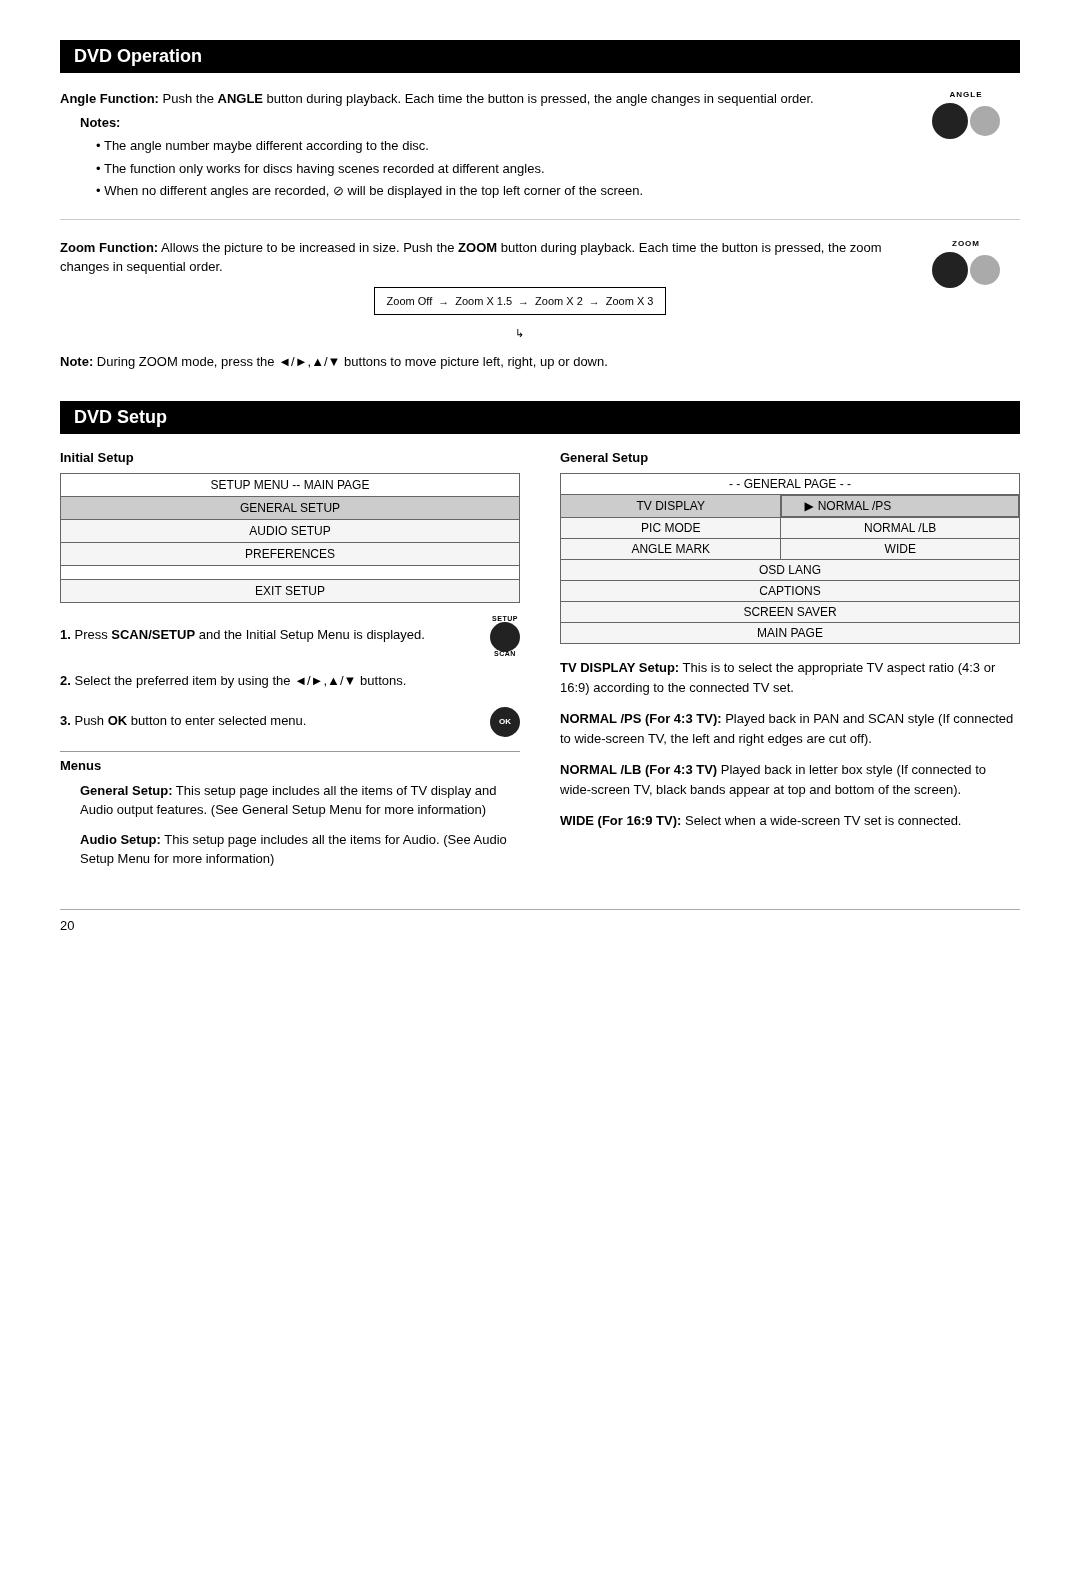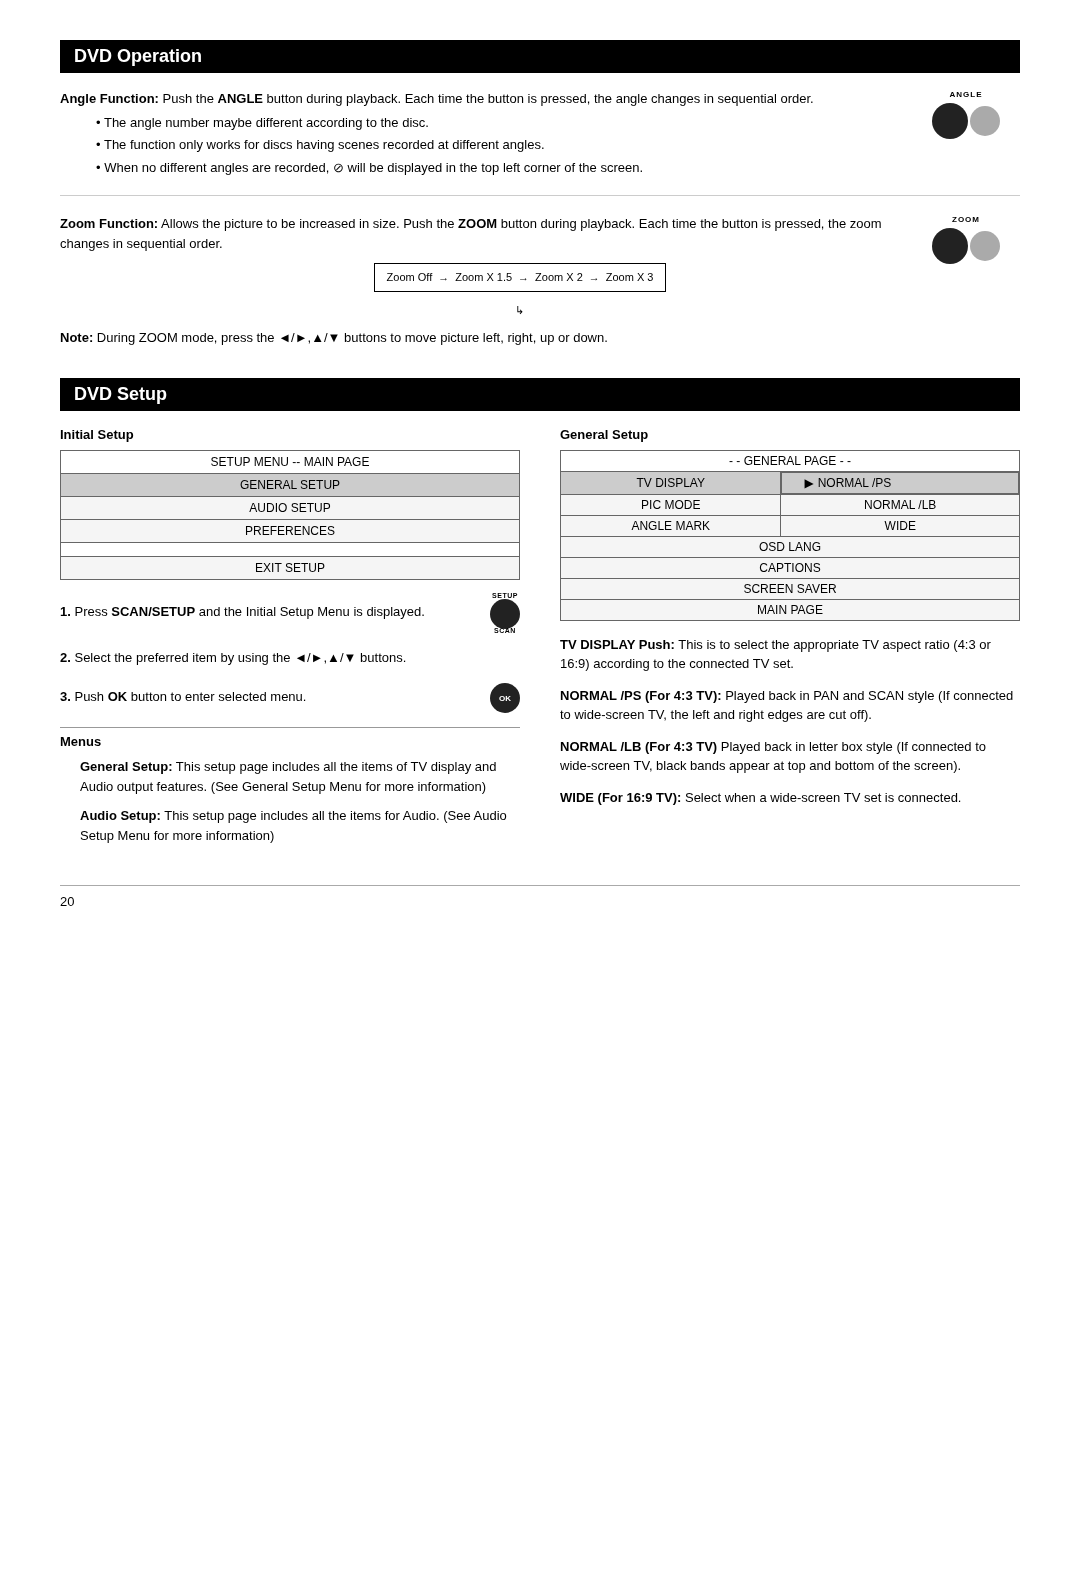--- a/index.html
+++ b/index.html
@@ -212,20 +212,23 @@
   <div class="section-header">
     <span>DVD Operation</span>
   </div>
 
   <div class="content-block relative-wrap">
     <div style="padding-right: 120px;">
       <p>
         <strong>Angle Function:</strong>
         <span>Push the </span><strong>ANGLE</strong><span> button during playback. Each time the button is pressed, the angle changes in sequential order.</span>
       </p>
+      <p style="padding-left: 20px;">
+        <span class="notes-label">Notes:</span>
+      </p>
       <ul class="bullet-list" style="padding-left: 36px;">
         <li>The angle number maybe different according to the disc.</li>
         <li>The function only works for discs having scenes recorded at different angles.</li>
         <li>When no different angles are recorded, ⊘ will be displayed in the top left corner of the screen.</li>
       </ul>
     </div>
 
     <div style="position: absolute; top: 0; right: 20px; display: flex; flex-direction: column; align-items: center; gap: 2px;">
       <span style="font-size: 8px; font-weight: bold; letter-spacing: 1px;">ANGLE</span>
       <div style="display: flex; align-items: center; gap: 2px;">
@@ -388,21 +391,21 @@
           <td colspan="2">SCREEN SAVER</td>
         </tr>
         <tr class="data-row">
           <td colspan="2">MAIN PAGE</td>
         </tr>
       </tbody>
         </table>
 
       <div class="right-content" style="margin-top: 14px;">
         <p>
-          <strong>TV DISPLAY Push:</strong><span> This is to select the appropriate TV aspect ratio (4:3 or 16:9) according to the connected TV set.</span>
+          <strong>TV DISPLAY Setup:</strong><span> This is to select the appropriate TV aspect ratio (4:3 or 16:9) according to the connected TV set.</span>
         </p>
         <p>
           <strong>NORMAL /PS (For 4:3 TV):</strong><span> Played back in PAN and SCAN style (If connected to wide-screen TV, the left and right edges are cut off).</span>
         </p>
         <p>
           <strong>NORMAL /LB (For 4:3 TV)</strong><span> Played back in letter box style (If connected to wide-screen TV, black bands appear at top and bottom of the screen).</span>
         </p>
         <p>
           <strong>WIDE (For 16:9 TV):</strong><span> Select when a wide-screen TV set is connected.</span>
         </p>

